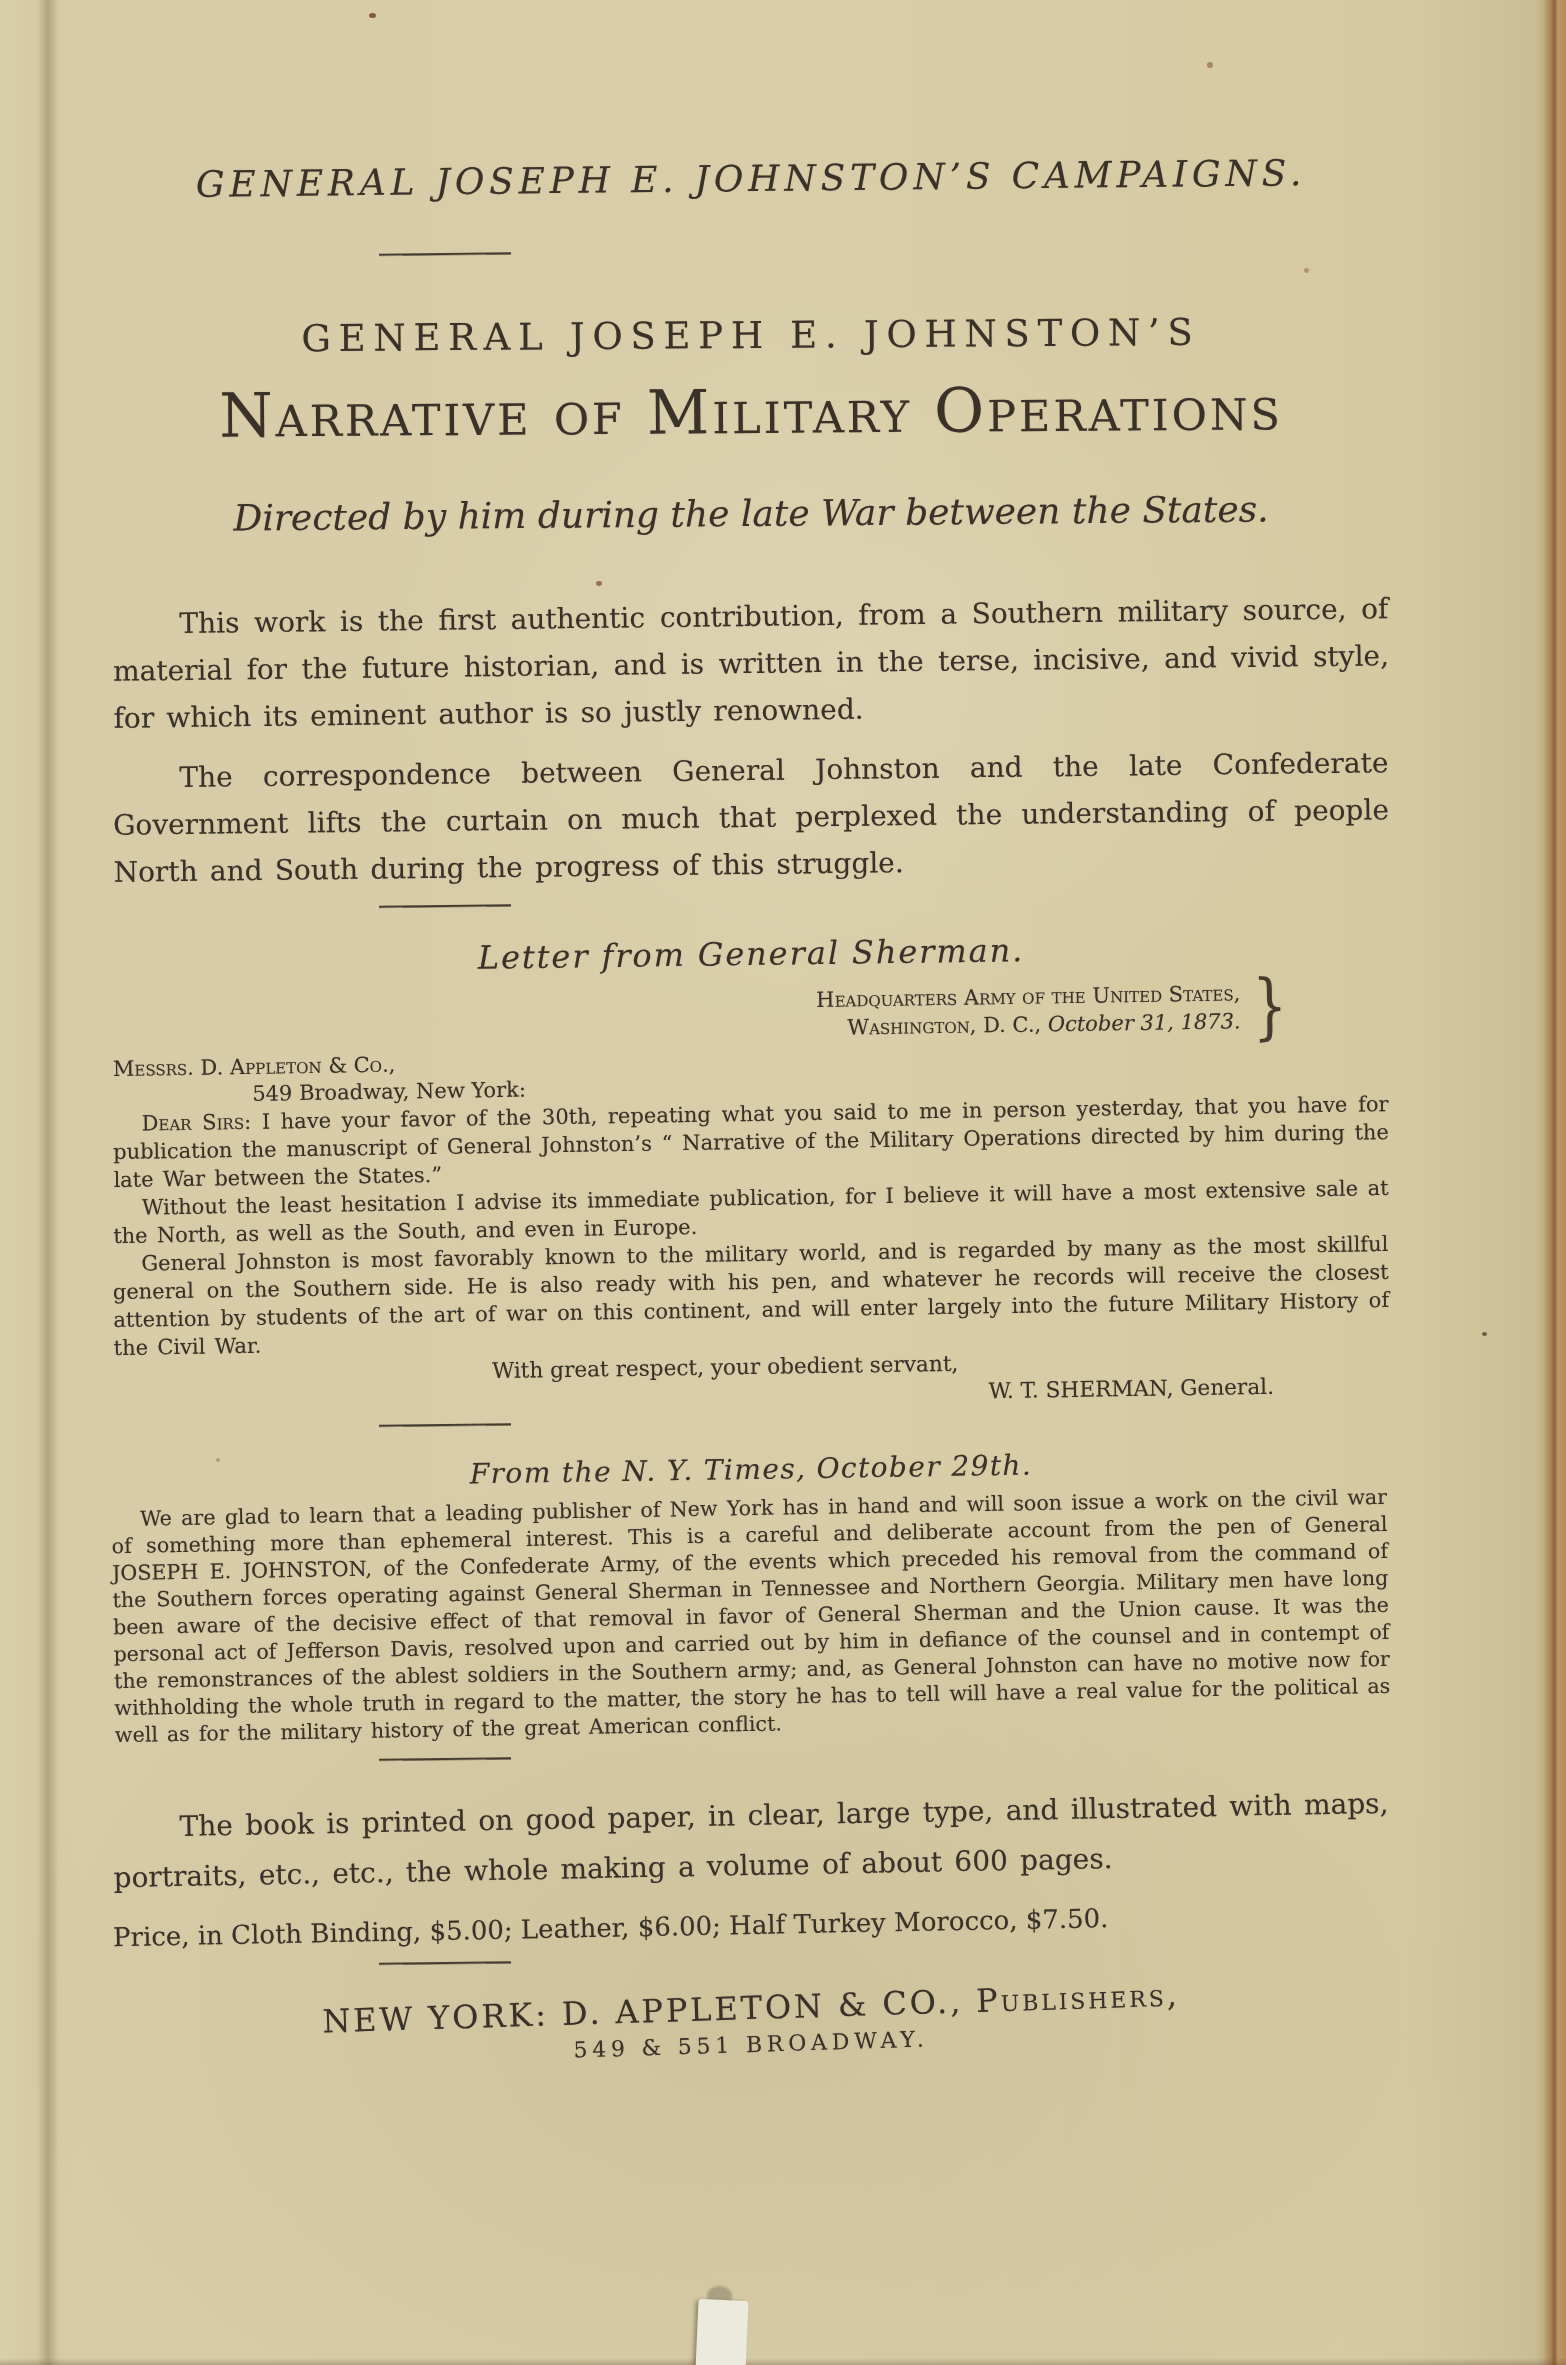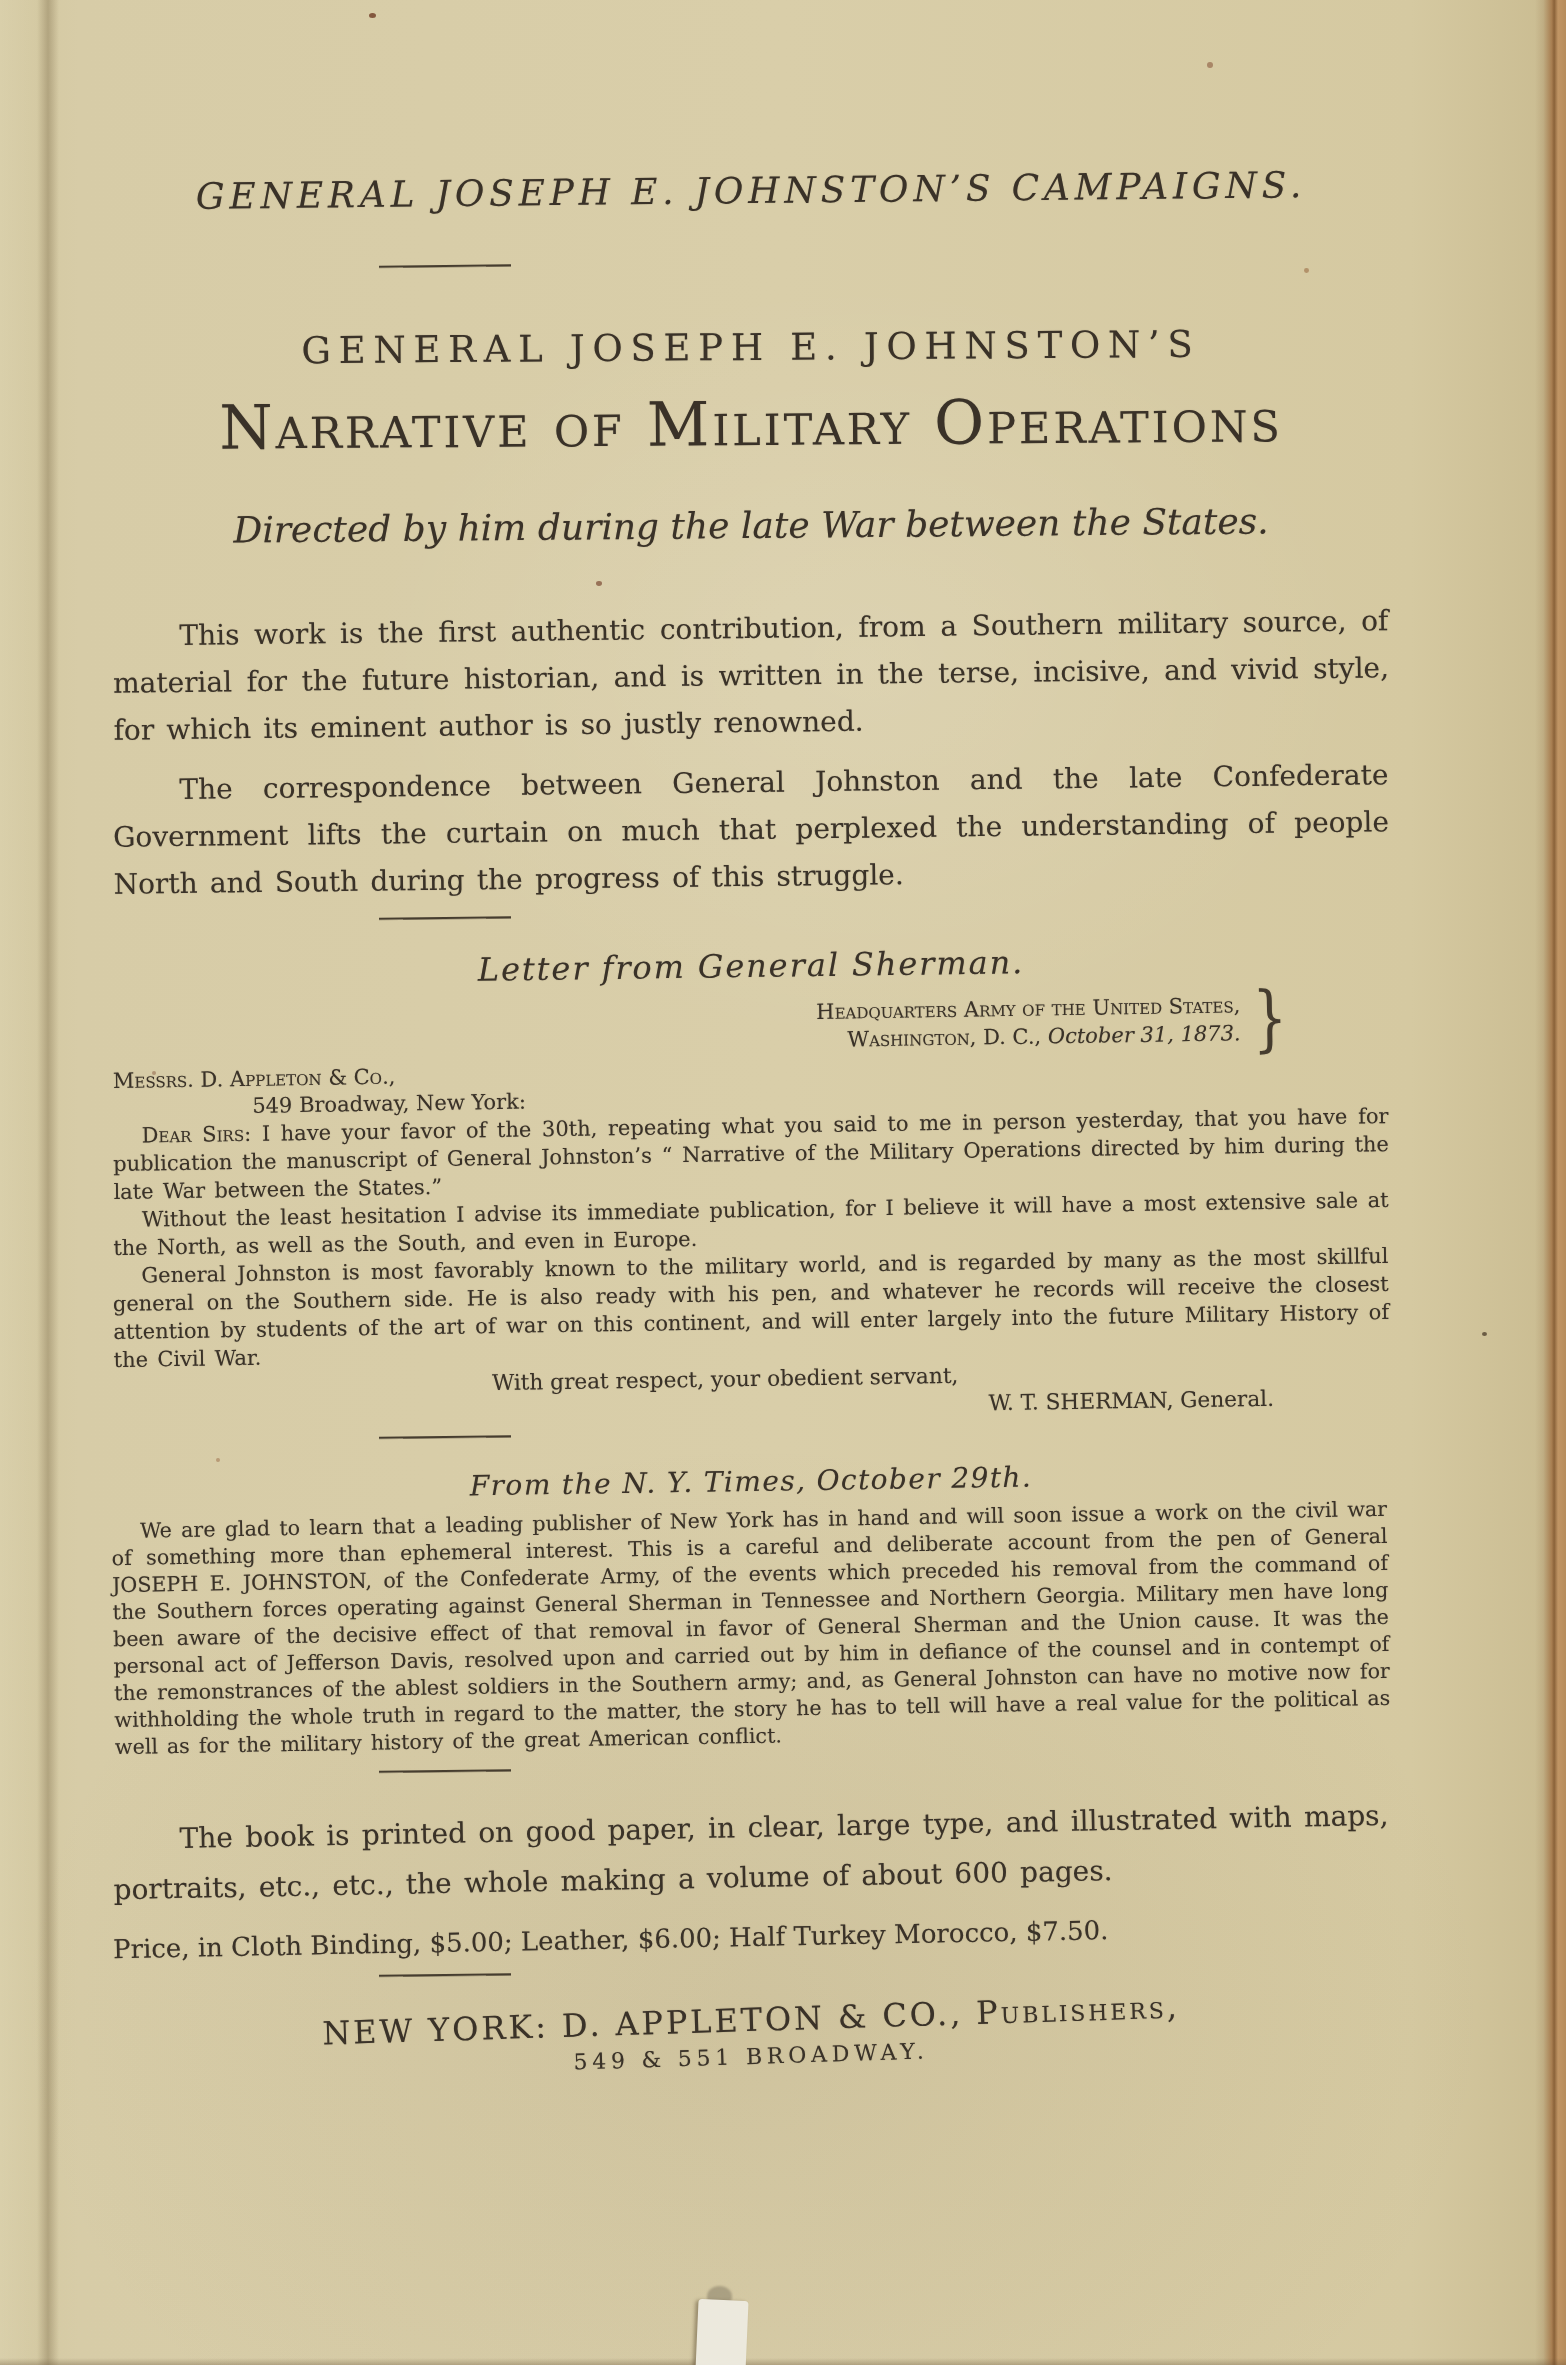--- a/index.html
+++ b/index.html
@@ -4,21 +4,21 @@
 <style>
   html,body{margin:0;padding:0;background:#2b261d;}
   .scan{position:relative;width:1567px;height:2366px;overflow:hidden;
     font-family:"DejaVu Serif","Liberation Serif",serif;color:#3a3228;}
   .sheet{position:absolute;inset:0;overflow:hidden;
     background:
       radial-gradient(816px 624px at 55% 28%, rgba(255,255,255,0.10), rgba(255,255,255,0) 62%),
       radial-gradient(1056px 816px at 48% 85%, rgba(115,95,55,0.10), rgba(0,0,0,0) 70%),
       linear-gradient(90deg,#d2c79f 0%,#d7cca7 5%,#d9cea9 50%,#d5c9a1 90%,#c9bb90 100%);
   }
-  .col{position:relative;padding:158px 178px 0 113px;margin-top:12px;}
+  .col{position:relative;padding:158px 178px 0 113px;}
   .ink{text-shadow:0 0 1px rgba(58,50,40,.38);}
   .italic{font-style:italic;}
   .smallcaps{font-variant:small-caps;}
   .justify{text-align:justify;word-spacing:.12em;}
 
   .running-head{font-size:36px;font-style:italic;letter-spacing:4.8px;text-align:center;
     transform:rotate(-0.6deg);}
   .rule{height:0;border-top:2.4px solid #463d2f;width:132px;margin-left:266px;
     box-shadow:0 0.5px 0.5px rgba(70,60,45,.5);transform:rotate(-0.7deg);}
   .rule-1{margin-top:54px;}

